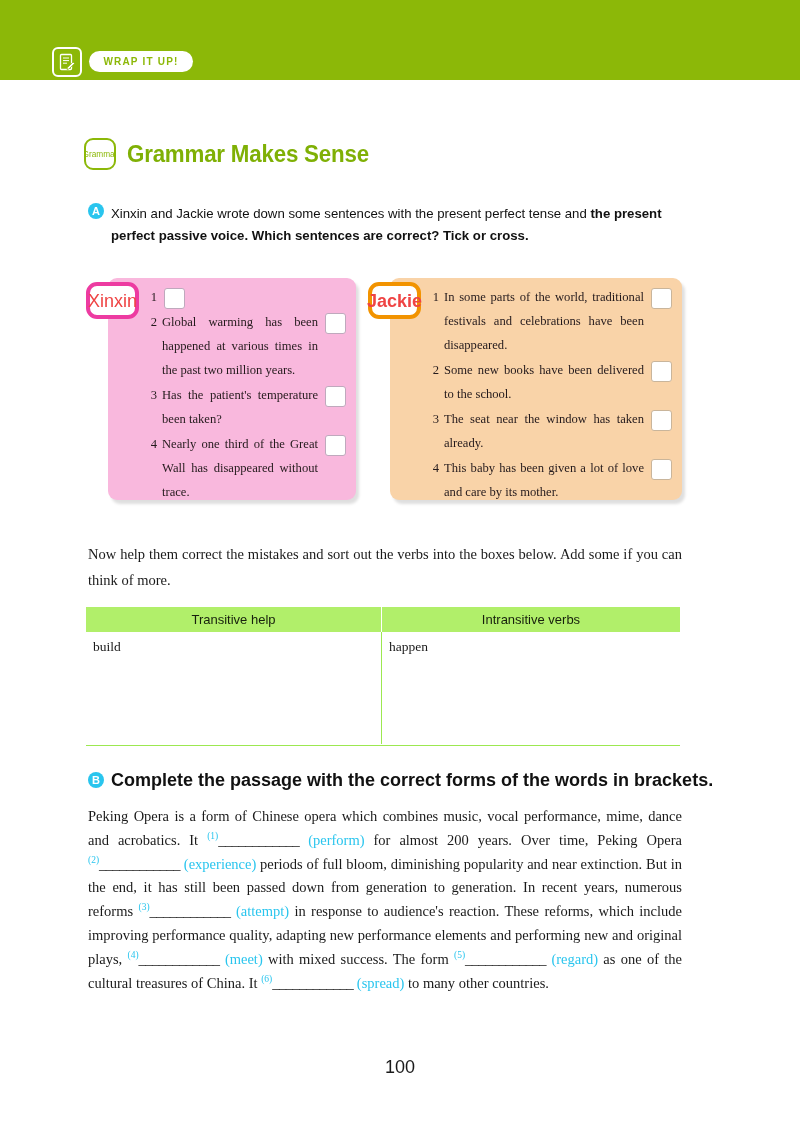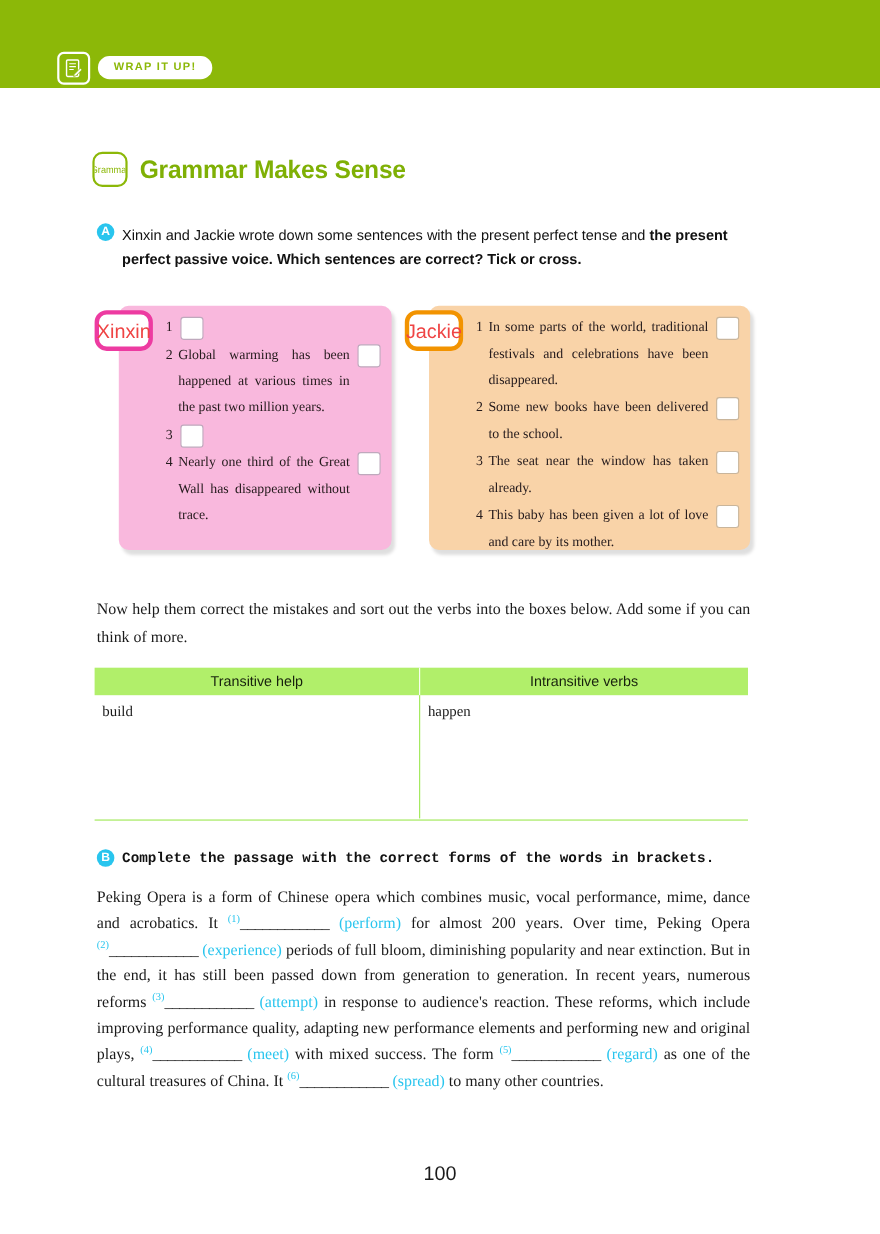--- a/index.html
+++ b/index.html
@@ -159,20 +159,21 @@
   }
   .card.pink .card-tag {
     left: -22px; top: 4px;
     width: 53px; height: 37px;
     border: 4px solid #ed3ba1;
   }
   .card.orange .card-tag {
     left: -22px; top: 4px;
     width: 53px; height: 37px;
     border: 4px solid #f29300;
+    font-weight: bold;
   }
   .card-list {
     position: absolute;
     top: 7px;
   }
   .card.pink .card-list { left: 38px; width: 200px; }
   .card.orange .card-list { left: 38px; width: 244px; }
   .item {
     display: flex;
     align-items: flex-start;
@@ -257,22 +258,22 @@
 
   
   .taskB {
     position: absolute;
     left: 88px; top: 772px;
     display: flex;
     align-items: flex-start;
   }
   .taskB-text {
     margin-left: 7px;
-    font-family: Liberation Mono, monospace;
-    font-size: 13px;
+    font-family: Liberation Sans, sans-serif;
+    font-size: 18px;
     font-weight: bold;
     line-height: 17px;
     color: #111111;
   }
   .passage {
     position: absolute;
     left: 88px; top: 805px;
     width: 594px;
     font-size: 14.5px;
     line-height: 23.8px;
@@ -343,20 +344,21 @@
         <div class="item-num">1</div>
         <div class="item-box"></div>
       </div>
       <div class="item">
         <div class="item-num">2</div>
         <div class="item-txt">Global warming has been happened at various times in the past two million years.</div>
         <div class="item-box"></div>
       </div>
       <div class="item">
         <div class="item-num">3</div>
+        <div class="item-txt">Has the patient's temperature been taken?</div>
         <div class="item-box"></div>
       </div>
       <div class="item">
         <div class="item-num">4</div>
         <div class="item-txt">Nearly one third of the Great Wall has disappeared without trace.</div>
         <div class="item-box"></div>
       </div>
     </div>
   </div>
 

